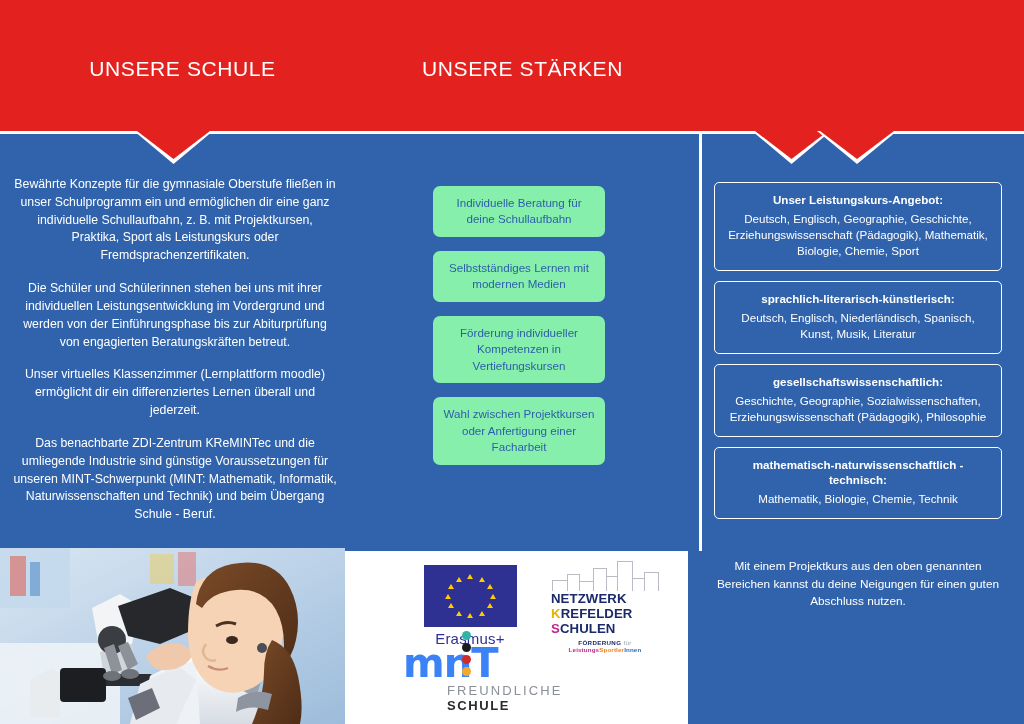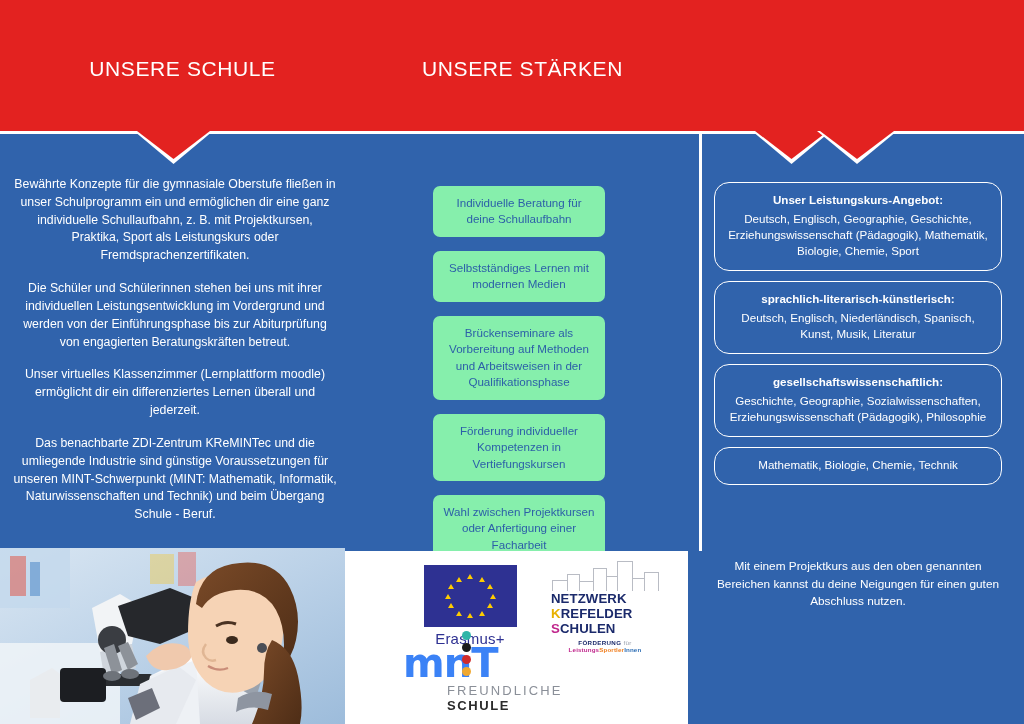--- a/index.html
+++ b/index.html
@@ -81,21 +81,21 @@
     padding:9px 8px;margin-bottom:14px;
     box-sizing:border-box;
   }
   .pill:last-child{margin-bottom:0;}
 
   
   .col-right{
     position:absolute;left:714px;top:182px;width:288px;z-index:2;
   }
   .ocard{
-    border:1.4px solid #ffffff;border-radius:15px;
+    border:1.4px solid #ffffff;border-radius:5px;
     color:#ffffff;text-align:center;
     padding:9px 9px 11px 9px;margin-bottom:10px;
     box-sizing:border-box;
   }
   .ocard:last-of-type{margin-bottom:0;}
   .ocard .oc-title{
     font-weight:bold;font-size:11.6px;line-height:1.3;margin-bottom:4px;
   }
   .ocard .oc-body{
     font-size:11.6px;line-height:1.38;
@@ -195,39 +195,39 @@
   <div class="col-left">
     <p>Bewährte Konzepte für die gymnasiale Oberstufe fließen in unser Schulprogramm ein und ermöglichen dir eine ganz individuelle Schullaufbahn, z. B. mit Projektkursen, Praktika, Sport als Leistungskurs oder Fremdsprachenzertifikaten.</p>
     <p>Die Schüler und Schülerinnen stehen bei uns mit ihrer individuellen Leistungsentwicklung im Vordergrund und werden von der Einführungsphase bis zur Abiturprüfung von engagierten Beratungskräften betreut.</p>
     <p>Unser virtuelles Klassenzimmer (Lernplattform moodle) ermöglicht dir ein differenziertes Lernen überall und jederzeit.</p>
     <p>Das benachbarte ZDI-Zentrum KReMINTec und die umliegende Industrie sind günstige Voraussetzungen für unseren MINT-Schwerpunkt (MINT: Mathematik, Informatik, Naturwissenschaften und Technik) und beim Übergang Schule - Beruf.</p>
   </div>
 
   <div class="col-mid">
     <div class="pill">Individuelle Beratung für deine Schullaufbahn</div>
     <div class="pill">Selbstständiges Lernen mit modernen Medien</div>
-    <div class="pill">Brückenseminare als Vorbereitung auf Methoden und Arbeitsweisen in der Qualifikationsphase</div>
     <div class="pill">Förderung individueller Kompetenzen in Vertiefungskursen</div>
     <div class="pill">Wahl zwischen Projektkursen oder Anfertigung einer Facharbeit</div>
   </div>
 
   <div class="col-right">
     <div class="ocard">
       <div class="oc-title">Unser Leistungskurs-Angebot:</div>
       <div class="oc-body">Deutsch, Englisch, Geographie, Geschichte, Erziehungswissenschaft (Pädagogik), Mathematik, Biologie, Chemie, Sport</div>
     </div>
     <div class="ocard">
       <div class="oc-title">sprachlich-literarisch-künstlerisch:</div>
       <div class="oc-body">Deutsch, Englisch, Niederländisch, Spanisch, Kunst, Musik, Literatur</div>
     </div>
     <div class="ocard">
       <div class="oc-title">gesellschaftswissenschaftlich:</div>
       <div class="oc-body">Geschichte, Geographie, Sozialwissenschaften, Erziehungswissenschaft (Pädagogik), Philosophie</div>
     </div>
     <div class="ocard">
+      <div class="oc-title">mathematisch-naturwissenschaftlich -technisch:</div>
       <div class="oc-body">Mathematik, Biologie, Chemie, Technik</div>
     </div>
   </div>
 
   <div class="right-note">Mit einem Projektkurs aus den oben genannten Bereichen kannst du deine Neigungen für einen guten Abschluss nutzen.</div>
 
   <div class="photo">
     <svg viewBox="0 0 345 176" preserveAspectRatio="none">
       <defs>
         <linearGradient id="bg" x1="0" y1="0" x2="1" y2="1">

